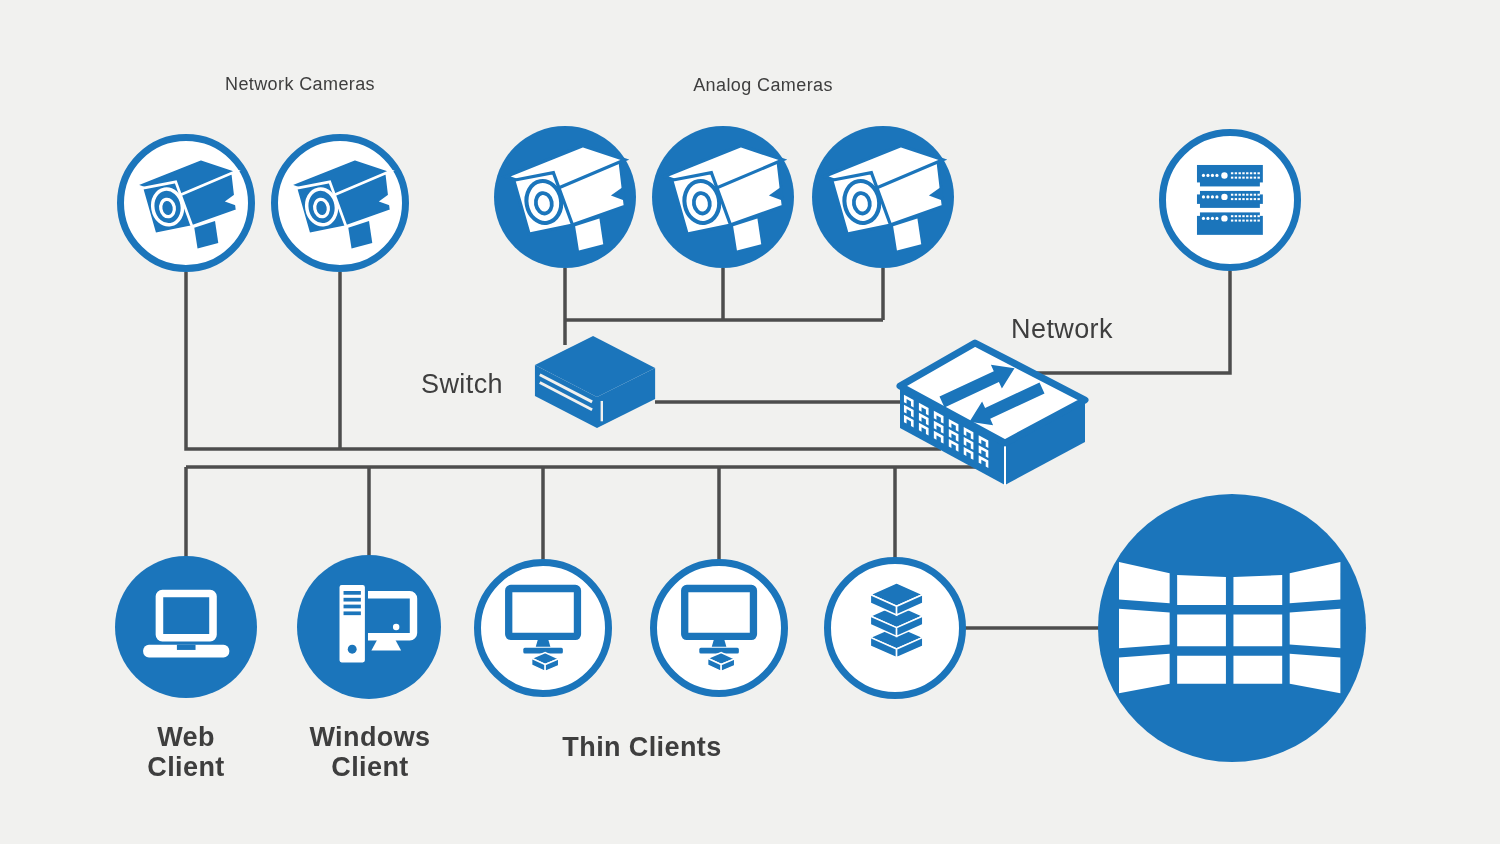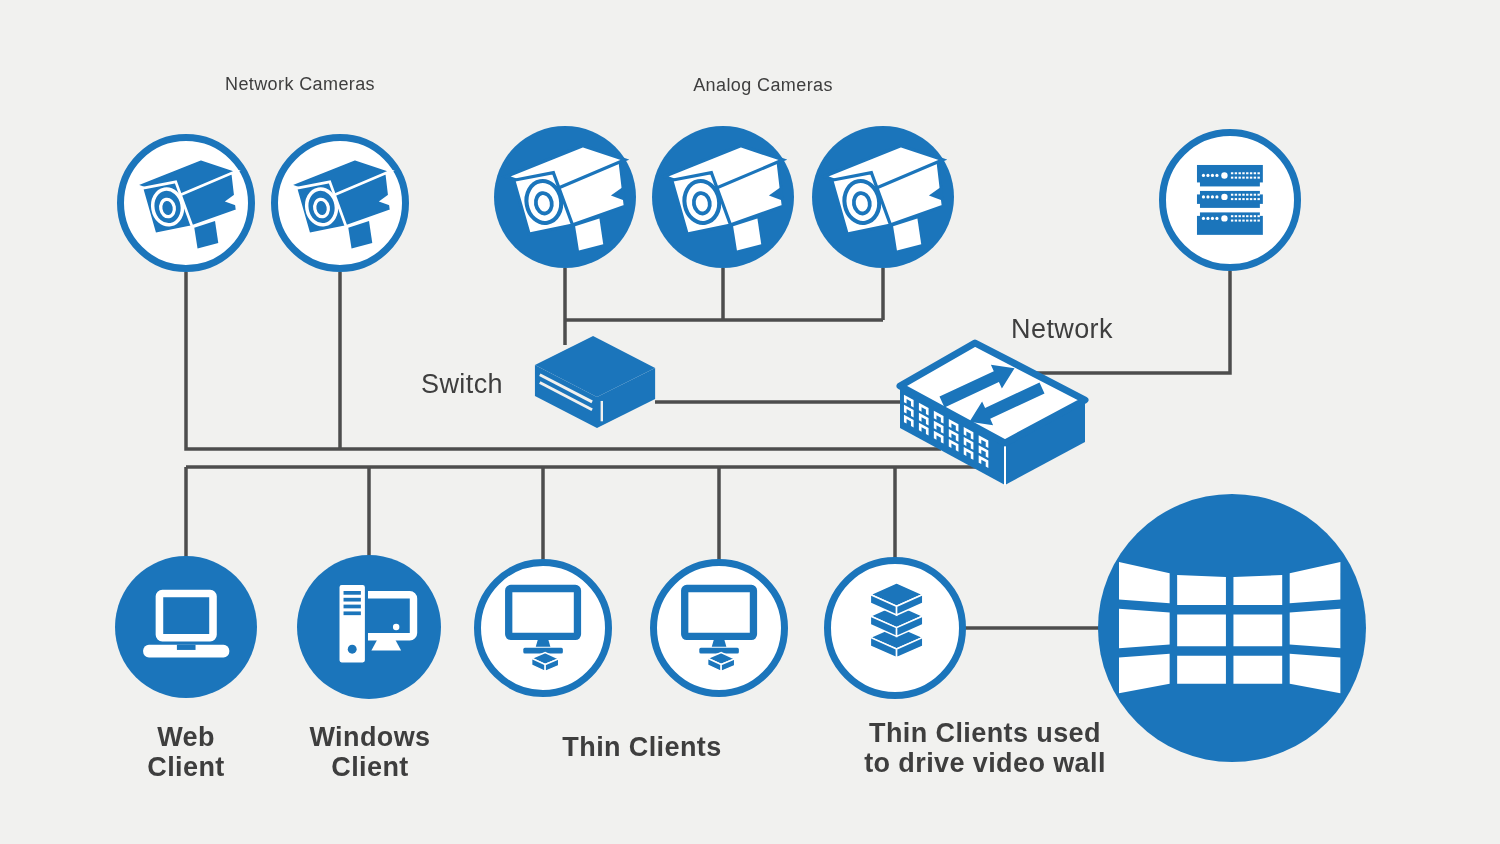--- a/index.html
+++ b/index.html
@@ -324,15 +324,14 @@
     <polygon points="62,102 114,102 114,132 62,132" fill="#ffffff"></polygon>
     <polygon points="122,102 174,102 174,132 122,132" fill="#ffffff"></polygon>
     <polygon points="182,100 236,104 236,142 182,132" fill="#ffffff"></polygon>
   </svg>
       </span>
   </div>
 
   <div class="lbl bot" style="left:186px;top:752px;width:110px">Web Client</div>
   <div class="lbl bot" style="left:642px;top:747px;width:230px">Thin Clients</div>
   <div class="lbl bot" style="left:370px;top:752px;width:150px">Windows Client</div>
-  <div class="lbl bot" style="left:985px;top:748px;width:254px">Thin Clients used to drive video wall</div>
 
 </div>
 
 </body></html>

